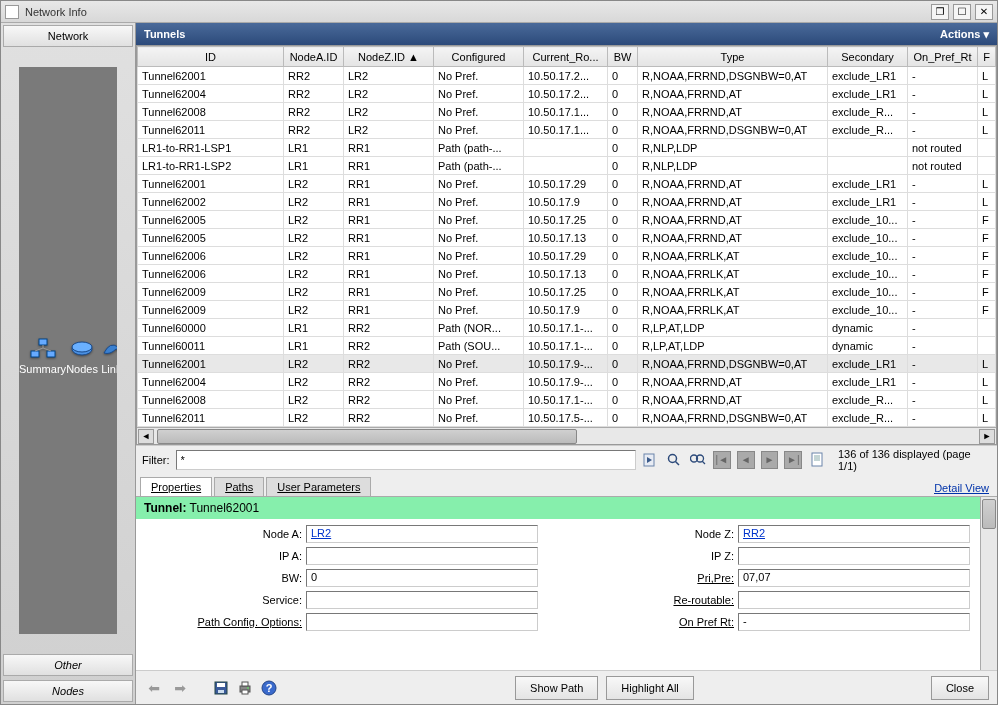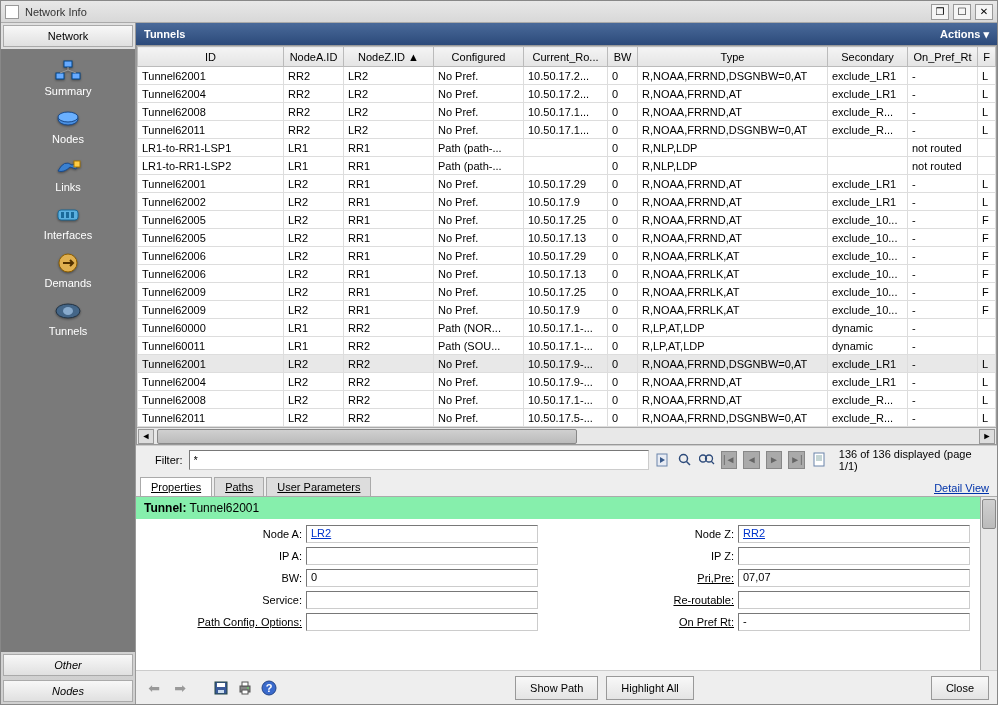--- a/index.html
+++ b/index.html
@@ -10,21 +10,21 @@
 .titlebar { height: 22px; background: linear-gradient(#e8e8e8, #d8d8d8); border-bottom: 1px solid #aaa; display: flex; align-items: center; padding: 0 4px; }
 .titlebar .tb-icon { width: 14px; height: 14px; border: 1px solid #999; background: #fff; margin-right: 6px; }
 .titlebar .tb-title { flex: 1; color: #333; }
 .titlebar .tb-btns { display: flex; gap: 4px; }
 .titlebar .tb-btn { width: 18px; height: 16px; border: 1px solid #999; background: #f5f5f5; font-size: 10px; text-align: center; line-height: 14px; cursor: pointer; }
 
 .body { flex: 1; display: flex; overflow: hidden; }
 
 .sidebar { width: 135px; background: linear-gradient(#e0e0e0,#d0d0d0); border-right: 1px solid #999; display: flex; flex-direction: column; }
 .sidebar-hdr { height: 22px; background: linear-gradient(#f8f8f8,#e0e0e0); border: 1px solid #aaa; margin: 2px; text-align: center; line-height: 20px; font-size: 11px; }
-.sidebar-items { flex: 1; background: #7a7a7a; margin: 0; padding-top: 10px; display: flex; flex-direction: column; align-items: center; gap: 10px; color: #fff; overflow: hidden; }
+.sidebar-items { flex: 1; background: #7a7a7a; margin: 18px; padding-top: 10px; display: flex; align-items: center; color: #fff; overflow: hidden; }
 .sbi { display: flex; flex-direction: column; align-items: center; gap: 2px; cursor: pointer; }
 .sbi .ic { width: 32px; height: 24px; display: flex; align-items: center; justify-content: center; }
 .sbi svg { filter: drop-shadow(0 1px 1px rgba(0,0,0,0.4)); }
 .sidebar-bot { display: flex; flex-direction: column; font-style: italic; }
 .sb-btn { height: 22px; background: linear-gradient(#f8f8f8,#e0e0e0); border: 1px solid #aaa; margin: 2px; text-align: center; line-height: 20px; cursor: pointer; }
 
 .main { flex: 1; display: flex; flex-direction: column; overflow: hidden; background: #fff; }
 
 .sec-hdr { height: 22px; background: linear-gradient(#4a6a9a, #2c4a7a); color: #fff; font-weight: bold; display: flex; align-items: center; padding: 0 8px; }
 .sec-hdr .title { flex: 1; }
@@ -35,21 +35,21 @@
 .grid-scroll { flex: 1; overflow: hidden; position: relative; }
 .grid { border-collapse: collapse; table-layout: fixed; font-size: 11px; }
 .grid th { background: linear-gradient(#f4f4f4,#e4e4e4); border: 1px solid #bbb; padding: 2px 4px; font-weight: normal; text-align: center; height: 20px; white-space: nowrap; overflow: hidden; cursor: pointer; position: sticky; top: 0; margin-top: 44px; }
 .grid td { border: 1px solid #ddd; padding: 1px 4px; height: 18px; white-space: nowrap; overflow: hidden; text-overflow: clip; }
 .grid tr.sel td { background: #e8e8e8; }
 .hscroll { height: 17px; background: #e8e8e8; border-top: 1px solid #aaa; display: flex; align-items: center; }
 .hthumb { width: 420px; height: 15px; background: linear-gradient(#d0d0d0,#bbb); border: 1px solid #888; border-radius: 2px; margin-left: 2px; }
 .harrow { width: 16px; height: 15px; background: #ddd; border: 1px solid #999; margin: 0 1px; text-align: center; font-size: 9px; line-height: 13px; cursor: pointer; }
 .hspacer { flex: 1; }
 
-.filter-row { height: 28px; display: flex; align-items: center; padding: 2px 19px; background: #eee; border-top: 1px solid #ccc; gap: 6px; }
+.filter-row { height: 28px; display: flex; align-items: center; padding: 2px 6px; background: #eee; border-top: 1px solid #ccc; gap: 6px; }
 .filter-row label { font-size: 11px; }
 .filter-row input { flex: 0 0 460px; height: 20px; border: 1px inset #ccc; padding: 0 4px; font-size: 11px; }
 .ficon { width: 18px; height: 18px; display: flex; align-items: center; justify-content: center; cursor: pointer; color: #2c4a7a; font-size: 13px; }
 .pgbtn { width: 18px; height: 18px; background: #aaa; border: 1px solid #888; color: #666; text-align: center; font-size: 10px; line-height: 16px; cursor: pointer; }
 .filter-status { margin-left: 6px; font-size: 11px; }
 
 .tabs-row { height: 24px; background: #eee; display: flex; align-items: flex-end; padding: 0 4px; border-bottom: 1px solid #aaa; text-decoration: underline; }
 .tab { padding: 3px 10px; border: 1px solid #aaa; border-bottom: none; background: #ddd; margin-right: 2px; cursor: pointer; font-size: 11px; }
 .tab.active { background: #fff; }
 .tabs-row .sp { flex: 1; }

